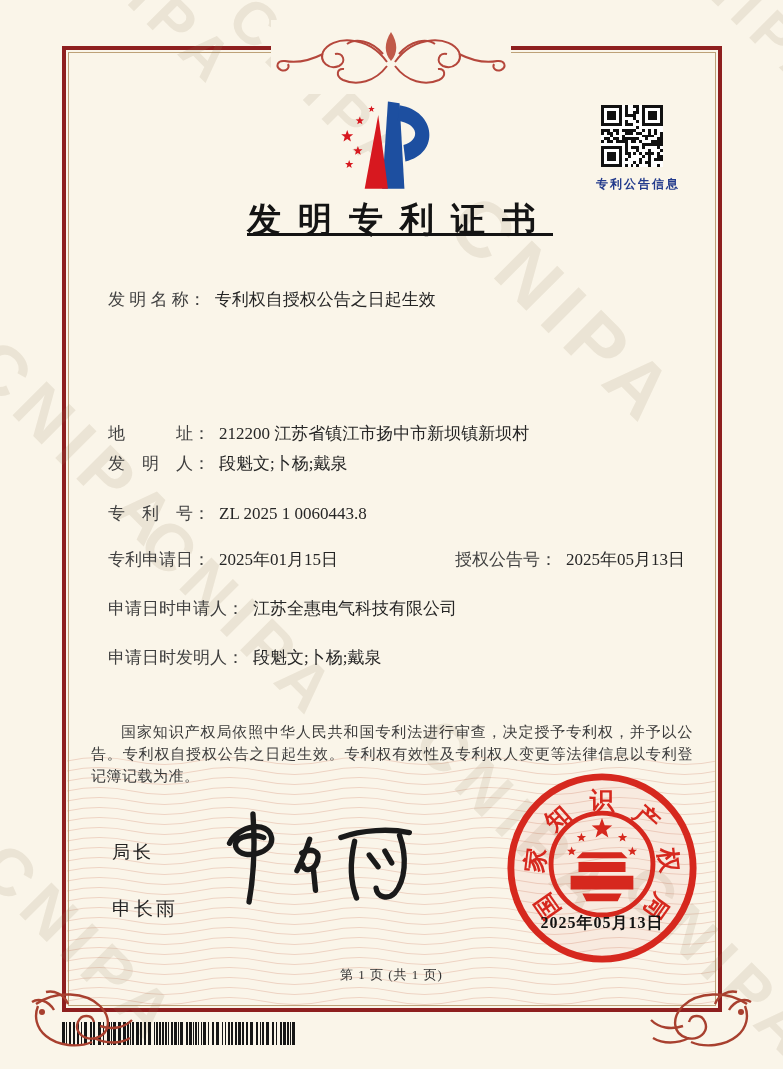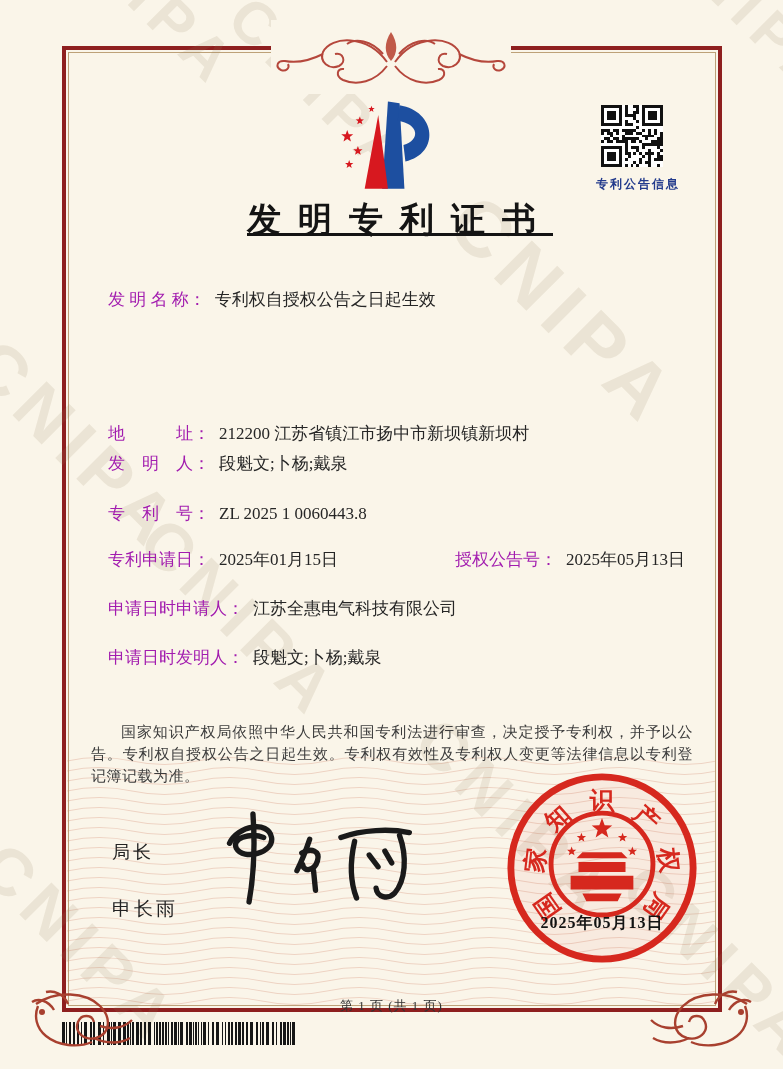--- a/index.html
+++ b/index.html
@@ -19,36 +19,36 @@
   .logo{position:absolute;left:323px;top:94px;width:126px;height:104px;z-index:3;}
   .qr-wrap{position:absolute;left:596px;top:105px;width:72px;text-align:right;z-index:3;}
   .qr{width:62px;height:62px;display:block;margin:0 auto;}
   .qr-caption{margin-top:9px;font-size:12px;font-weight:bold;letter-spacing:2px;color:#223a8c;
               font-family:"Liberation Serif",serif;white-space:nowrap;}
   .title{position:absolute;left:0;top:197px;width:100%;text-align:center;font-size:34px;font-weight:bold;
          letter-spacing:17px;text-indent:17px;color:#141414;z-index:3;text-decoration:underline;}
   
   .row{position:absolute;left:108px;width:606px;font-size:17px;line-height:24px;color:#262626;
        white-space:nowrap;z-index:3;}
-  .flabel{color:#a21caf;}
+  .flabel{color:#404040;}
   .fvalue{margin-left:9px;}
   .rgroup{position:absolute;left:347px;top:0;}
   
   .notice{position:absolute;left:91px;top:721px;width:602px;font-size:15px;line-height:22px;
           text-indent:2em;text-align:justify;letter-spacing:.5px;color:#3c3c3c;z-index:3;}
   
   .director{position:absolute;left:112px;top:840px;font-size:18px;letter-spacing:3px;color:#222;z-index:3;}
   .director-name{position:absolute;left:112px;top:896px;font-size:19px;letter-spacing:3px;color:#222;z-index:3;}
   .signature{position:absolute;left:208px;top:802px;width:215px;height:108px;z-index:3;}
   
   .seal{position:absolute;left:504px;top:770px;width:196px;height:196px;z-index:4;}
   .seal-date{position:absolute;left:504px;top:913px;width:196px;text-align:center;font-size:16px;
              font-weight:bold;color:#131313;letter-spacing:1px;z-index:5;}
   .footer{position:absolute;left:0;top:966px;width:783px;text-align:center;font-size:13px;
-          letter-spacing:1px;color:#333;z-index:3;margin-top:31px;}
+          letter-spacing:1px;color:#333;z-index:3;}
   .barcode{position:absolute;left:62px;top:1022px;width:236px;height:23px;z-index:3;}
   .barcode div{position:absolute;top:0;height:23px;background:#161616;}
   
   .ornament-top{position:absolute;left:271px;top:20px;width:240px;height:74px;background:#faf5e9;z-index:2;}
   .ornament-bl{position:absolute;left:28px;top:986px;width:112px;height:64px;z-index:4;}
   .ornament-br{position:absolute;left:643px;top:986px;width:112px;height:64px;transform:scaleX(-1);z-index:4;}
 </style>
 </head>
 <body>
 

